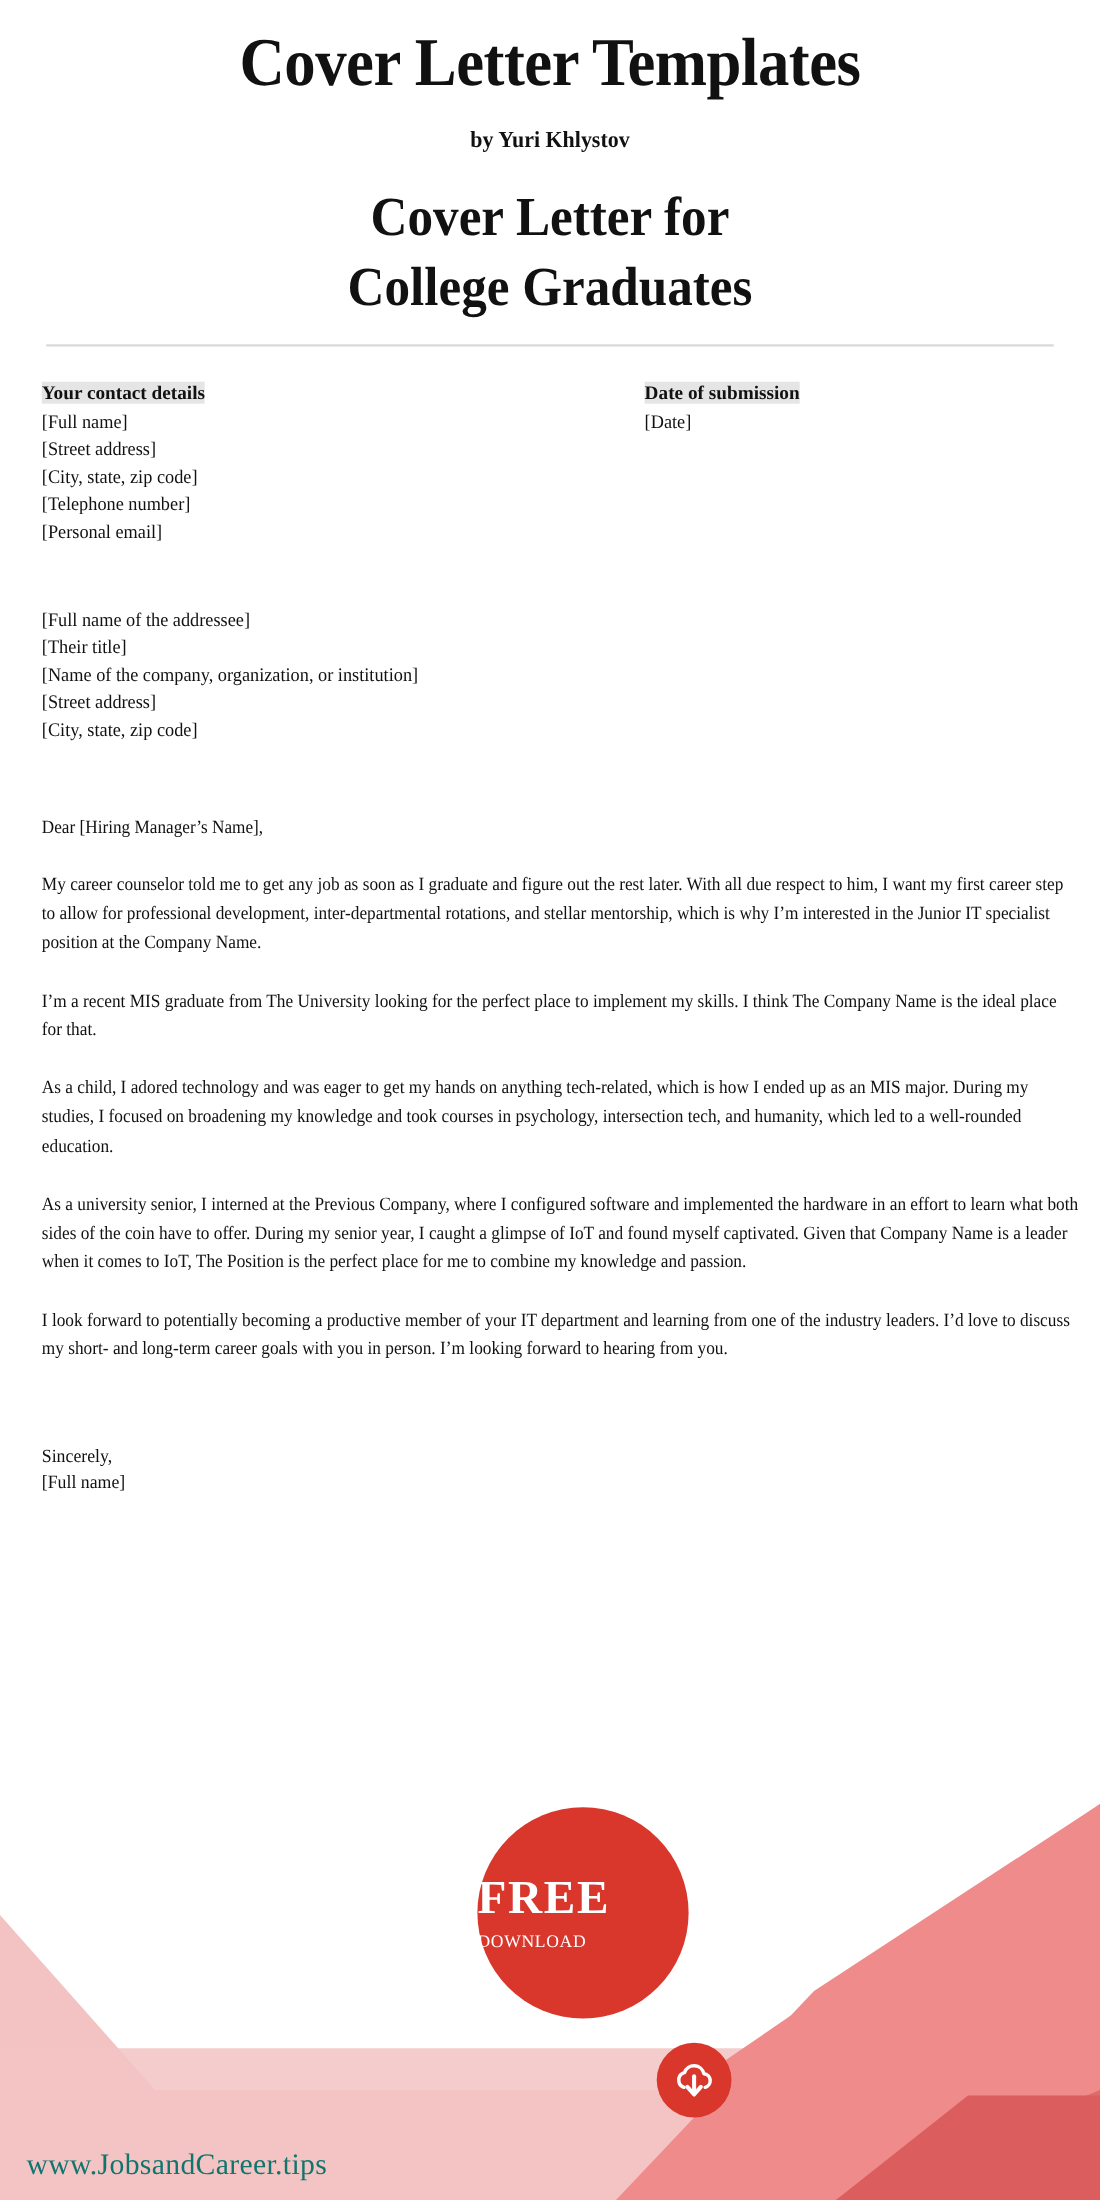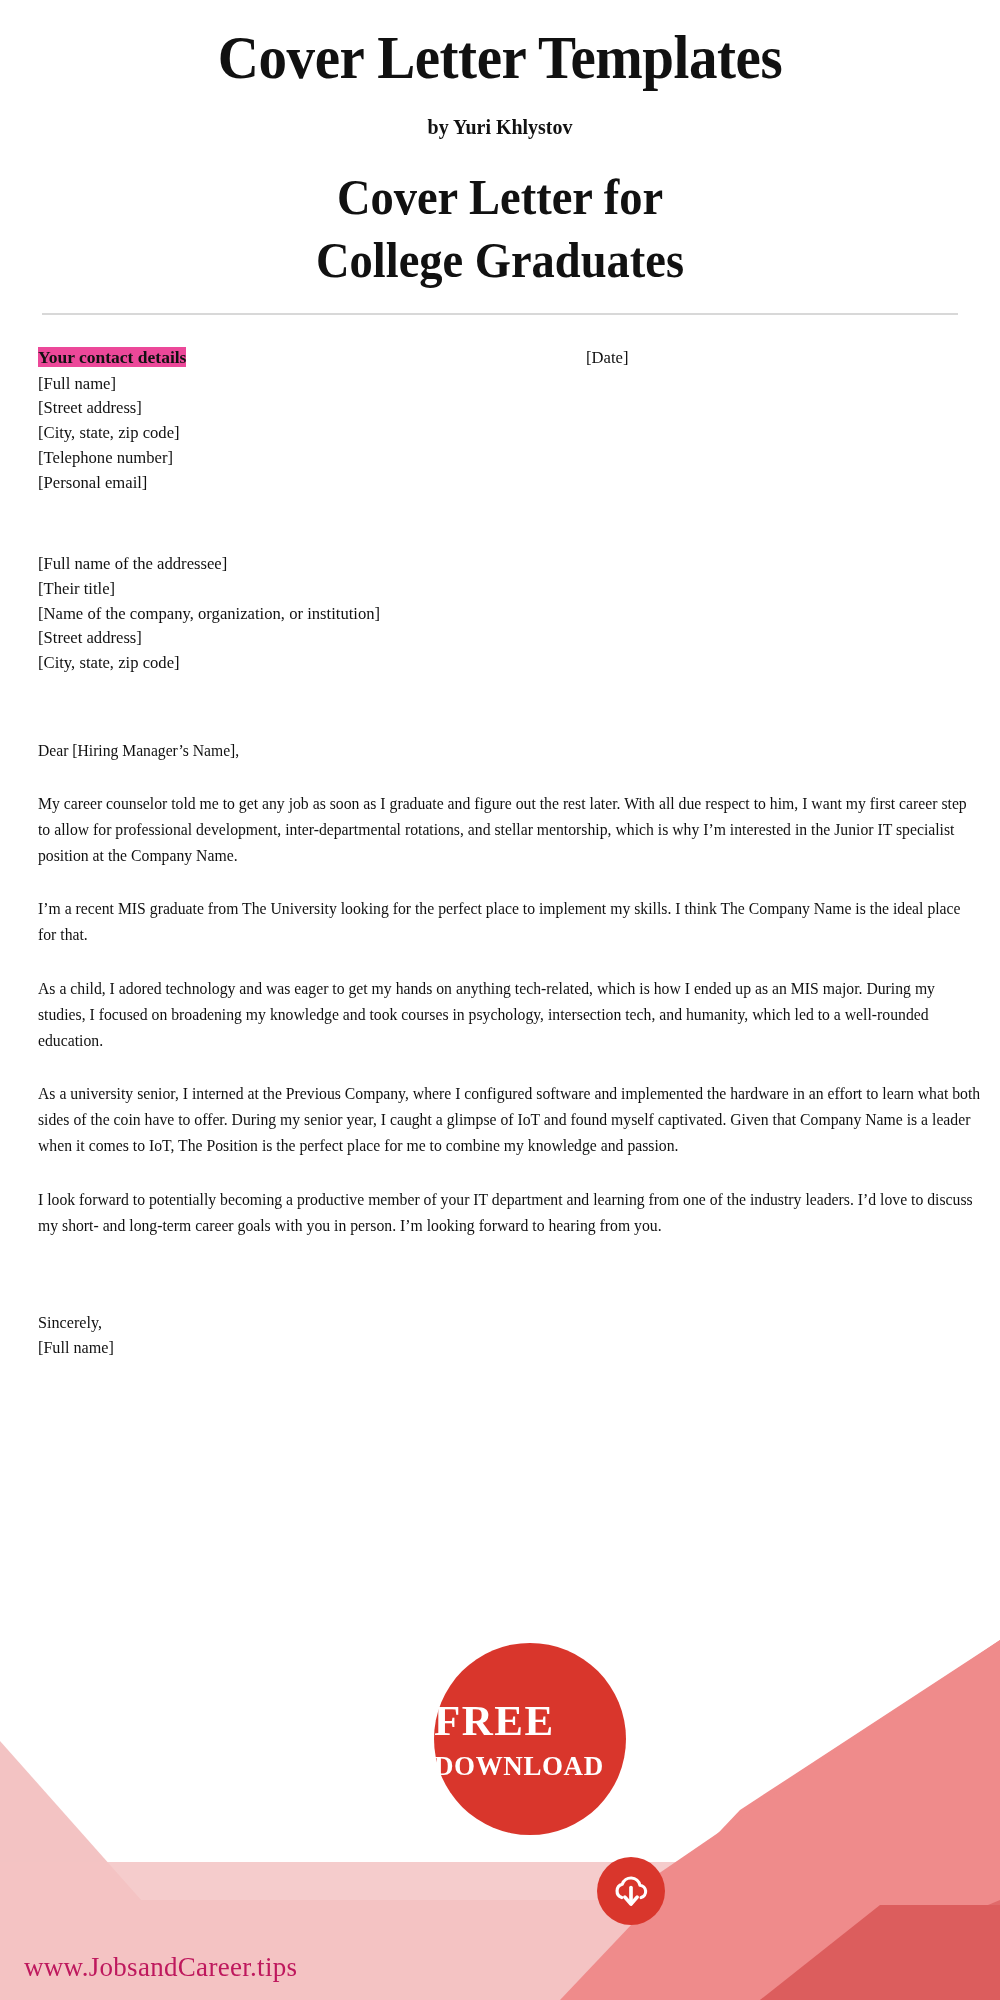--- a/index.html
+++ b/index.html
@@ -62,21 +62,21 @@
     position: relative;
     margin-top: 30px;
     min-height: 140px;
   }
   .col-left { width: 520px; }
   .col-right {
     position: absolute; top: 0; left: 548px; width: 400px;
   }
   .hl {
     display: inline;
-    background: #ec4899;
+    background: #e5e5e5;
     font-weight: bold;
     font-size: 17.5px;
     line-height: 1.45;
     transform: scaleX(0.93);
     transform-origin: left center;
   }
   .hl-wrap { line-height: 1.5; }
   .field {
     font-size: 17.5px;
     line-height: 1.42;
@@ -119,39 +119,39 @@
     color: #ffffff;
     text-align: center;
   }
   .badge-free {
     font-weight: bold;
     font-size: 43px;
     line-height: 1;
     letter-spacing: 1.5px;
   }
   .badge-download {
-    font-weight: bold;
-    font-size: 27px;
+    font-weight: normal;
+    font-size: 16px;
     line-height: 1;
     letter-spacing: 0.6px;
     margin-top: 11px;
   }
   .dl-circle {
     position: absolute; z-index: 4;
     left: 597px; top: 1857px;
     width: 68px; height: 68px;
     border-radius: 50%;
     background: #d9362c;
     display: flex; align-items: center; justify-content: center;
   }
   .footer-url {
     position: absolute; z-index: 5;
     left: 24px; top: 1952px;
     font-size: 27px;
-    color: #be185d;
+    color: #0f766e;
     font-family: "Liberation Serif", "DejaVu Serif", serif;
     letter-spacing: 0.3px;
   }
 </style>
 </head>
 <body>
 
 <svg id="decor" viewBox="0 0 1000 2000" preserveAspectRatio="none" xmlns="http://www.w3.org/2000/svg">
 
   <polygon points="0,1741 230,2000 0,2000" fill="#f3c3c3"></polygon>
@@ -182,20 +182,23 @@
       <div class="hl-wrap">
         <span class="hl">Your contact details</span>
       </div>
       <div class="field">[Full name]</div>
       <div class="field">[Street address]</div>
       <div class="field">[City, state, zip code]</div>
       <div class="field">[Telephone number]</div>
       <div class="field">[Personal email]</div>
     </div>
     <div class="col-right">
+      <div class="hl-wrap">
+        <span class="hl">Date of submission</span>
+      </div>
       <div class="field">[Date]</div>
     </div>
   </div>
 
   <div class="employer-block">
     <div class="field">[Full name of the addressee]</div>
     <div class="field">[Their title]</div>
     <div class="field">[Name of the company, organization, or institution]</div>
     <div class="field">[Street address]</div>
     <div class="field">[City, state, zip code]</div>

